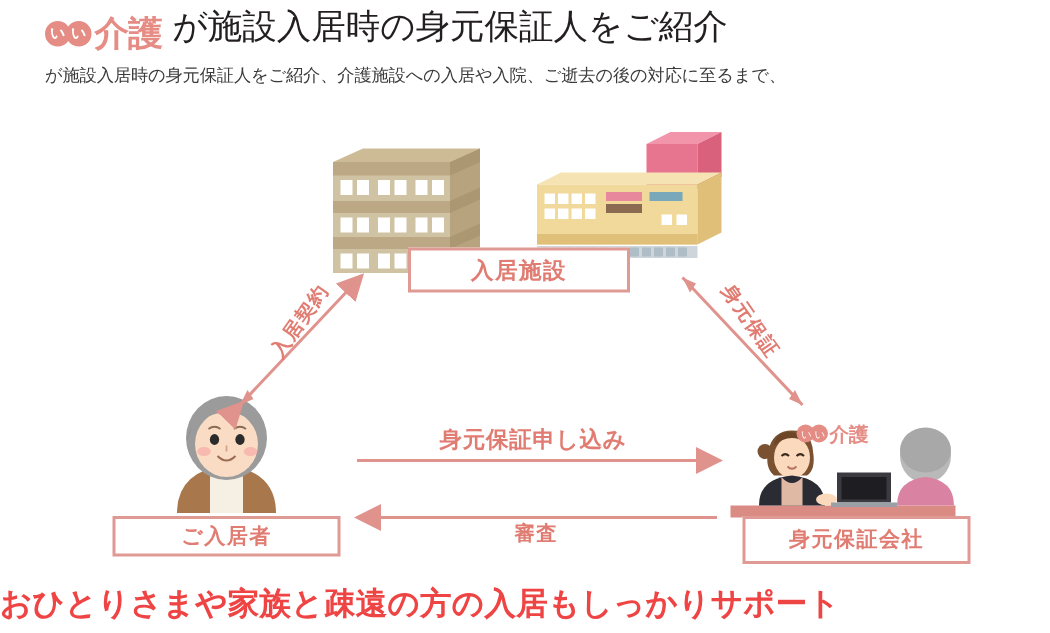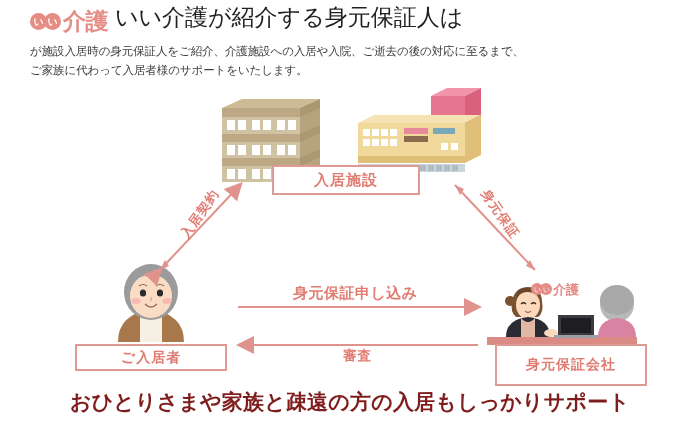--- a/index.html
+++ b/index.html
@@ -96,21 +96,21 @@
   }
   #box-facility {
     left: 272px; top: 165px; width: 148px; height: 30px;
     font-size: 15px;
   }
   #box-resident {
     left: 75px; top: 344px; width: 152px; height: 27px;
     font-size: 14px;
   }
   #box-company {
-    left: 495px; top: 344px; width: 152px; height: 42px;
+    left: 495px; top: 344px; width: 152px; height: 32px;
     font-size: 14px;
   }
 
   .edge-label {
     position: absolute;
     color: #e07c72;
     font-weight: bold;
     white-space: nowrap;
   }
   #label-contract {
@@ -135,46 +135,44 @@
   #label-screening {
     left: 343px; top: 347px;
     font-size: 13.5px;
     letter-spacing: 1px;
   }
 
   .footer-tagline {
     position: absolute;
     left: 0; top: 388px;
     width: 700px;
-    text-align: center;
     font-size: 21px;
     font-weight: bold;
-    color: #7f1d1d;
+    color: #ef4444;
     letter-spacing: 0.2px;
   }
 </style>
 </head>
 <body>
 
 <div id="page">
 
   <div class="header-title">
     <span class="logo">
       <span class="logo-circles">
         <span class="logo-circle">い</span>
         <span class="logo-circle">い</span>
       </span>
       <span class="logo-word">介護</span>
     </span>
-    <span class="title-rest">いい介護が紹介する身元保証人は</span>
+    <span class="title-rest">が施設入居時の身元保証人をご紹介</span>
   </div>
 
   <div class="header-sub">
     <div>が施設入居時の身元保証人をご紹介、介護施設への入居や入院、ご逝去の後の対応に至るまで、</div>
-    <div>ご家族に代わって入居者様のサポートをいたします。</div>
   </div>
 
   <div class="diagram">
 
     <svg class="svg-layer" width="700" height="422" viewBox="0 0 700 422">
 
       <g>
 
         <polygon points="300,108 320,99 320,176 300,182" fill="#b7a37d"></polygon>
 

